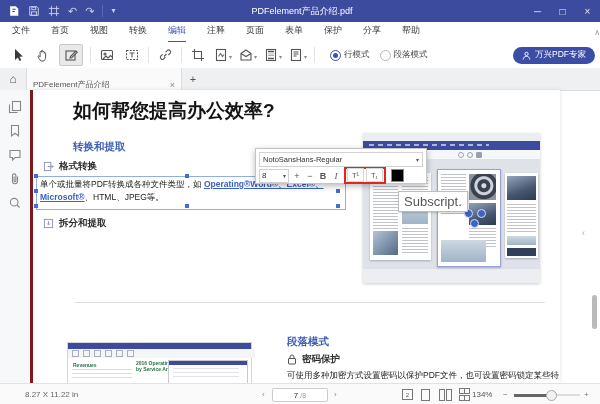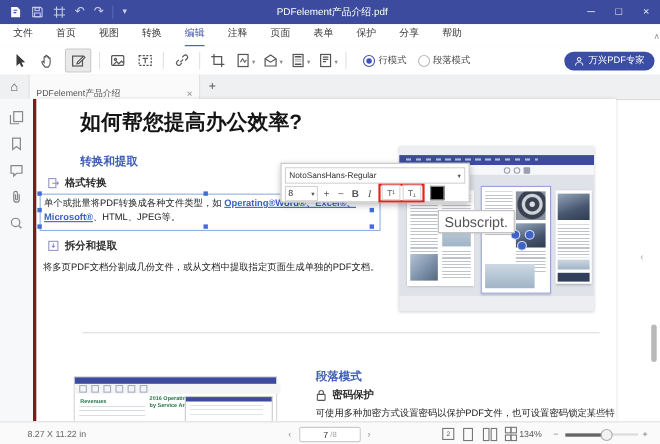--- a/index.html
+++ b/index.html
@@ -331,21 +331,20 @@
         <span class="handle" style="left:303px;top:114px"></span>
 
         <div class="item-row" style="left:10px;top:127px">
           <svg width="11" height="11" viewBox="0 0 12 12" fill="none" stroke="#8a8fbd" stroke-width="1">
               <rect x="1.5" y="1.5" width="9" height="9"></rect>
               <path d="M6 3.5v4M4.5 6L6 7.5 7.5 6"></path>
             </svg>
           <span>拆分和提取</span>
         </div>
 
-        <div class="doc-para" style="left:6px;top:146px;width:505px">将多页PDF文档分割成几份文件，或从文档中提取指定页面生成单独的PDF文档。</div>
 
         <div class="doc-hr"></div>
 
         <div class="magazine">
           <div class="mag-titlebar"></div>
           <div class="mag-toolbar"></div>
           <div class="mag-ctrls">
               <i></i>
               <i></i>
               <i class="sq"></i>

